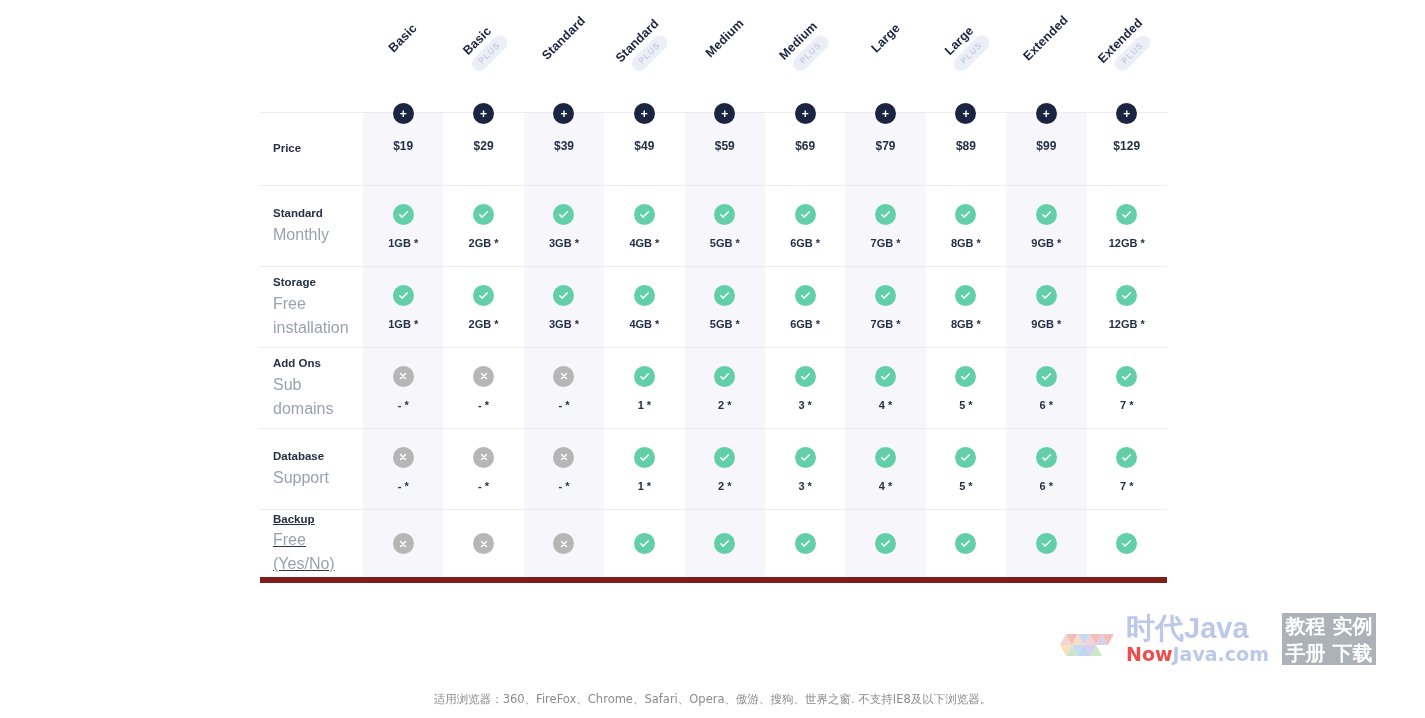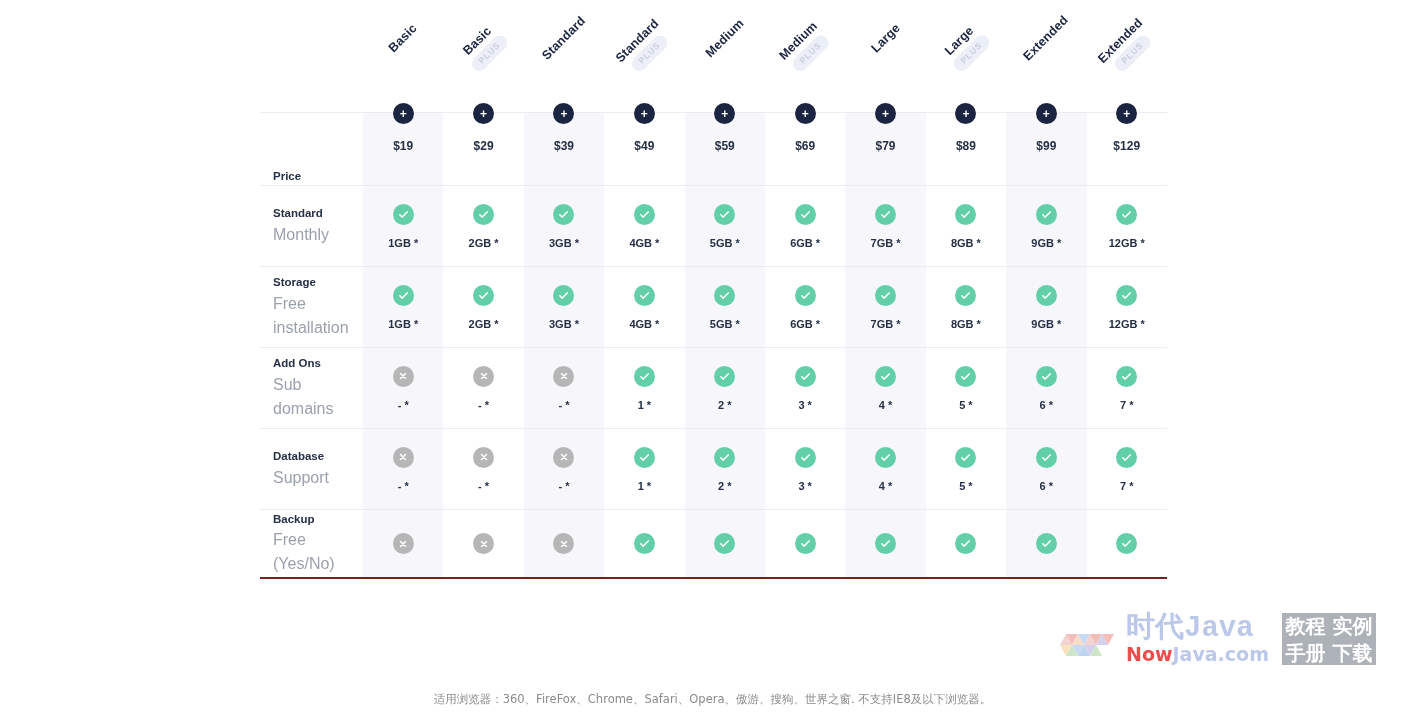--- a/index.html
+++ b/index.html
@@ -89,21 +89,21 @@
   }
 
   
   .row {
     position: relative;
     border-top: 1px solid #ebebf0;
   }
   .row-price .cell { height: 72px; }
   .row-feature .cell { height: 80px; }
   .row-backup .cell { height: 67px; }
-  .row-last { border-bottom: 2px solid #7f1d1d; }
+  .row-last { border-bottom: 6px solid #7f1d1d; text-decoration: underline; }
 
   .cell {
     position: relative;
     z-index: 2;
     display: flex;
     flex-direction: column;
     align-items: center;
     justify-content: center;
     box-sizing: border-box;
   }
@@ -120,21 +120,21 @@
     line-height: 1.5;
   }
   .label-sub {
     font-size: 16px;
     color: #9aa0ad;
     line-height: 1.5;
   }
 
   
   .row-price .cell { justify-content: flex-start; }
-  .row-price .label-cell { justify-content: flex-end; padding-top: 0; }
+  .row-price .label-cell { justify-content: center; padding-top: 0; }
   .cart-btn {
     width: 21px;
     height: 21px;
     border-radius: 50%;
     background: #1b2440;
     color: #ffffff;
     display: flex;
     align-items: center;
     justify-content: center;
     font-size: 12px;
@@ -203,21 +203,21 @@
     flex: 0 0 auto;
   }
   .wm-text {
     margin-left: 6px;
     line-height: 1.0;
   }
   .wm-line1 {
     font-size: 29px;
     font-weight: bold;
     color: #b9c6e8;
-    font-family: Liberation Mono, monospace;
+    font-family: Liberation Sans, sans-serif;
     letter-spacing: 0px;
   }
   .wm-line2 {
     font-size: 19px;
     font-weight: bold;
     font-family: "DejaVu Sans", sans-serif;
     margin-top: 2px;
   }
   .wm-now { color: #ef4444; margin-top: 20px; }
   .wm-java { color: #b9c6e8; }

